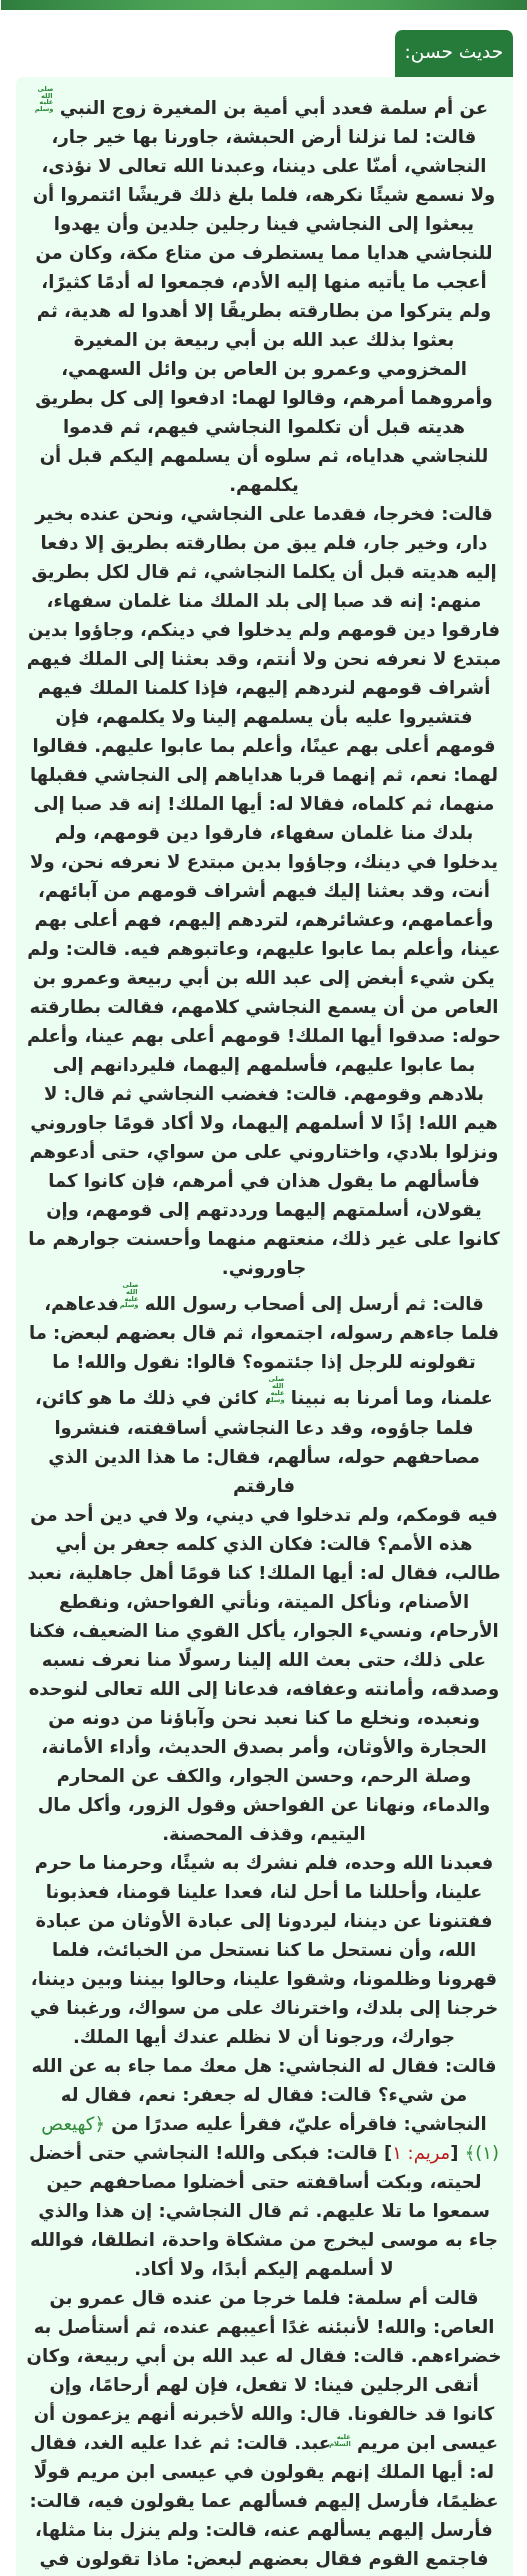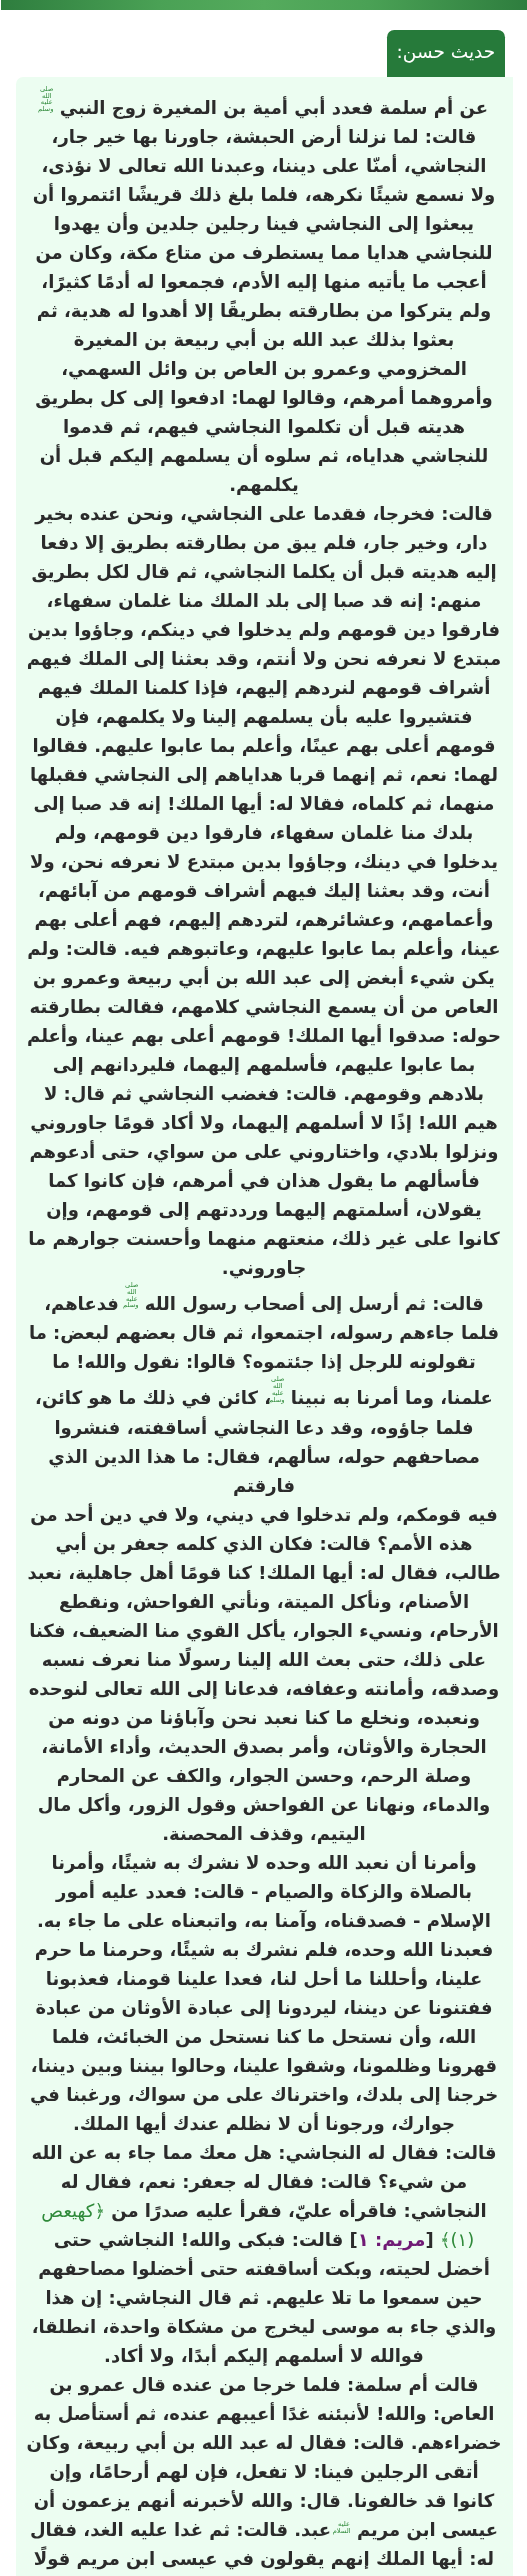--- a/index.html
+++ b/index.html
@@ -15,64 +15,63 @@
   .page { position: relative; padding: 0 15.5px; }
   .tag-row { display: flex; justify-content: flex-start; padding-top: 20.6px; }
   .grade-tag {
     background: #267a3a;
     color: #ffffff;
     font-family: "DejaVu Sans", sans-serif;
     font-size: 18.5px;
     line-height: 1;
     padding: 12.4px 9.3px 15.5px 9.3px;
     border-radius: 7.2px 7.2px 0 0;
-    margin-right: 8px;
+    margin-right: 0;
   }
   .hadith-box {
     background: #ecfdf1;
     border-radius: 0 0 7.2px 7.2px;
     border-top-left-radius: 7.2px;
     padding: 9.3px 10.3px 18.5px 10.3px;
     text-align: center;
     font-weight: bold;
     font-size: 18px;
     line-height: 29px;
     color: #2b2b2b;
   }
   .hadith-box p { margin: 0; }
   .saw {
     display: inline-block;
     color: #2f8a3a;
     font-size: 6.7px;
     line-height: 6.7px;
-    font-weight: normal;
+    font-weight: bold;
     width: 13.4px;
     text-align: center;
     vertical-align: 3.1px;
     white-space: normal;
   }
   .quran { color: #2f8a3a; font-weight: normal; }
-  .sura-ref { color: #701a75; font-weight: bold; }
+  .sura-ref { color: #b91c1c; font-weight: normal; }
 </style>
 </head>
 <body>
 
 <div class="top-bar"></div>
 
 <div class="page">
   <div class="tag-row">
     <div class="grade-tag">حديث حسن:</div>
   </div>
 
   <div class="hadith-box" id="hadith-box">
       <p><span>عن أم سلمة فعدد أبي أمية بن المغيرة زوج النبي </span><span class="saw">صلى الله عليه وسلم</span><span> قالت: لما نزلنا أرض الحبشة، جاورنا بها خير جار، النجاشي، أمنّا على ديننا، وعبدنا الله تعالى لا نؤذى،</span></p>
       <p><span>ولا نسمع شيئًا نكرهه، فلما بلغ ذلك قريشًا ائتمروا أن يبعثوا إلى النجاشي فينا رجلين جلدين وأن يهدوا للنجاشي هدايا مما يستطرف من متاع مكة، وكان من أعجب ما يأتيه منها إليه الأدم، فجمعوا له أدمًا كثيرًا، ولم يتركوا من بطارقته بطريقًا إلا أهدوا له هدية، ثم بعثوا بذلك عبد الله بن أبي ربيعة بن المغيرة المخزومي وعمرو بن العاص بن وائل السهمي، وأمروهما أمرهم، وقالوا لهما: ادفعوا إلى كل بطريق هديته قبل أن تكلموا النجاشي فيهم، ثم قدموا للنجاشي هداياه، ثم سلوه أن يسلمهم إليكم قبل أن يكلمهم.</span></p>
       <p><span>قالت: فخرجا، فقدما على النجاشي، ونحن عنده بخير دار، وخير جار، فلم يبق من بطارقته بطريق إلا دفعا إليه هديته قبل أن يكلما النجاشي، ثم قال لكل بطريق منهم: إنه قد صبا إلى بلد الملك منا غلمان سفهاء، فارقوا دين قومهم ولم يدخلوا في دينكم، وجاؤوا بدين مبتدع لا نعرفه نحن ولا أنتم، وقد بعثنا إلى الملك فيهم أشراف قومهم لنردهم إليهم، فإذا كلمنا الملك فيهم فتشيروا عليه بأن يسلمهم إلينا ولا يكلمهم، فإن قومهم أعلى بهم عينًا، وأعلم بما عابوا عليهم. فقالوا لهما: نعم، ثم إنهما قربا هداياهم إلى النجاشي فقبلها منهما، ثم كلماه، فقالا له: أيها الملك! إنه قد صبا إلى بلدك منا غلمان سفهاء، فارقوا دين قومهم، ولم يدخلوا في دينك، وجاؤوا بدين مبتدع لا نعرفه نحن، ولا أنت، وقد بعثنا إليك فيهم أشراف قومهم من آبائهم، وأعمامهم، وعشائرهم، لتردهم إليهم، فهم أعلى بهم عينا، وأعلم بما عابوا عليهم، وعاتبوهم فيه. قالت: ولم يكن شيء أبغض إلى عبد الله بن أبي ربيعة وعمرو بن العاص من أن يسمع النجاشي كلامهم، فقالت بطارقته حوله: صدقوا أيها الملك! قومهم أعلى بهم عينا، وأعلم بما عابوا عليهم، فأسلمهم إليهما، فليردانهم إلى بلادهم وقومهم. قالت: فغضب النجاشي ثم قال: لا هيم الله! إذًا لا أسلمهم إليهما، ولا أكاد قومًا جاوروني ونزلوا بلادي، واختاروني على من سواي، حتى أدعوهم فأسألهم ما يقول هذان في أمرهم، فإن كانوا كما يقولان، أسلمتهم إليهما ورددتهم إلى قومهم، وإن كانوا على غير ذلك، منعتهم منهما وأحسنت جوارهم ما جاوروني.</span></p>
       <p><span>قالت: ثم أرسل إلى أصحاب رسول الله </span><span class="saw">صلى الله عليه وسلم</span><span> فدعاهم، فلما جاءهم رسوله، اجتمعوا، ثم قال بعضهم لبعض: ما تقولونه للرجل إذا جئتموه؟ قالوا: نقول والله! ما علمنا، وما أمرنا به نبينا </span><span class="saw">صلى الله عليه وسلم</span><span>، كائن في ذلك ما هو كائن، فلما جاؤوه، وقد دعا النجاشي أساقفته، فنشروا مصاحفهم حوله، سألهم، فقال: ما هذا الدين الذي فارقتم</span></p>
       <p><span>فيه قومكم، ولم تدخلوا في ديني، ولا في دين أحد من هذه الأمم؟ قالت: فكان الذي كلمه جعفر بن أبي طالب، فقال له: أيها الملك! كنا قومًا أهل جاهلية، نعبد الأصنام، ونأكل الميتة، ونأتي الفواحش، ونقطع الأرحام، ونسيء الجوار، يأكل القوي منا الضعيف، فكنا على ذلك، حتى بعث الله إلينا رسولًا منا نعرف نسبه وصدقه، وأمانته وعفافه، فدعانا إلى الله تعالى لنوحده ونعبده، ونخلع ما كنا نعبد نحن وآباؤنا من دونه من الحجارة والأوثان، وأمر بصدق الحديث، وأداء الأمانة، وصلة الرحم، وحسن الجوار، والكف عن المحارم والدماء، ونهانا عن الفواحش وقول الزور، وأكل مال اليتيم، وقذف المحصنة.</span></p>
-      <p><span>وأمرنا أن نعبد الله وحده لا نشرك به شيئًا، وأمرنا بالصلاة والزكاة والصيام - قالت: فعدد عليه أمور الإسلام - فصدقناه، وآمنا به، واتبعناه على ما جاء به.</span></p>
       <p><span>فعبدنا الله وحده، فلم نشرك به شيئًا، وحرمنا ما حرم علينا، وأحللنا ما أحل لنا، فعدا علينا قومنا، فعذبونا ففتنونا عن ديننا، ليردونا إلى عبادة الأوثان من عبادة الله، وأن نستحل ما كنا نستحل من الخبائث، فلما قهرونا وظلمونا، وشقوا علينا، وحالوا بيننا وبين ديننا، خرجنا إلى بلدك، واخترناك على من سواك، ورغبنا في جوارك، ورجونا أن لا نظلم عندك أيها الملك.</span></p>
       <p><span>قالت: فقال له النجاشي: هل معك مما جاء به عن الله من شيء؟ قالت: فقال له جعفر: نعم، فقال له النجاشي: فاقرأه عليّ، فقرأ عليه صدرًا من </span><span class="quran">﴿كهيعص (١)﴾</span><span> [</span><span class="sura-ref">مريم: ١</span><span>] قالت: فبكى والله! النجاشي حتى أخضل لحيته، وبكت أساقفته حتى أخضلوا مصاحفهم حين سمعوا ما تلا عليهم. ثم قال النجاشي: إن هذا والذي جاء به موسى ليخرج من مشكاة واحدة، انطلقا، فوالله لا أسلمهم إليكم أبدًا، ولا أكاد.</span></p>
       <p><span>قالت أم سلمة: فلما خرجا من عنده قال عمرو بن العاص: والله! لأنبئنه غدًا أعيبهم عنده، ثم أستأصل به خضراءهم. قالت: فقال له عبد الله بن أبي ربيعة، وكان أتقى الرجلين فينا: لا تفعل، فإن لهم أرحامًا، وإن كانوا قد خالفونا. قال: والله لأخبرنه أنهم يزعمون أن عيسى ابن مريم </span><span class="saw">عليه السلام</span><span> عبد. قالت: ثم غدا عليه الغد، فقال له: أيها الملك إنهم يقولون في عيسى ابن مريم قولًا عظيمًا، فأرسل إليهم فسألهم عما يقولون فيه، قالت: فأرسل إليهم يسألهم عنه، قالت: ولم ينزل بنا مثلها، فاجتمع القوم فقال بعضهم لبعض: ماذا تقولون في عيسى إذا سألكم عنه؟ قالوا:</span></p>
     </div>
 
 </div>
 
 
 </body></html>

